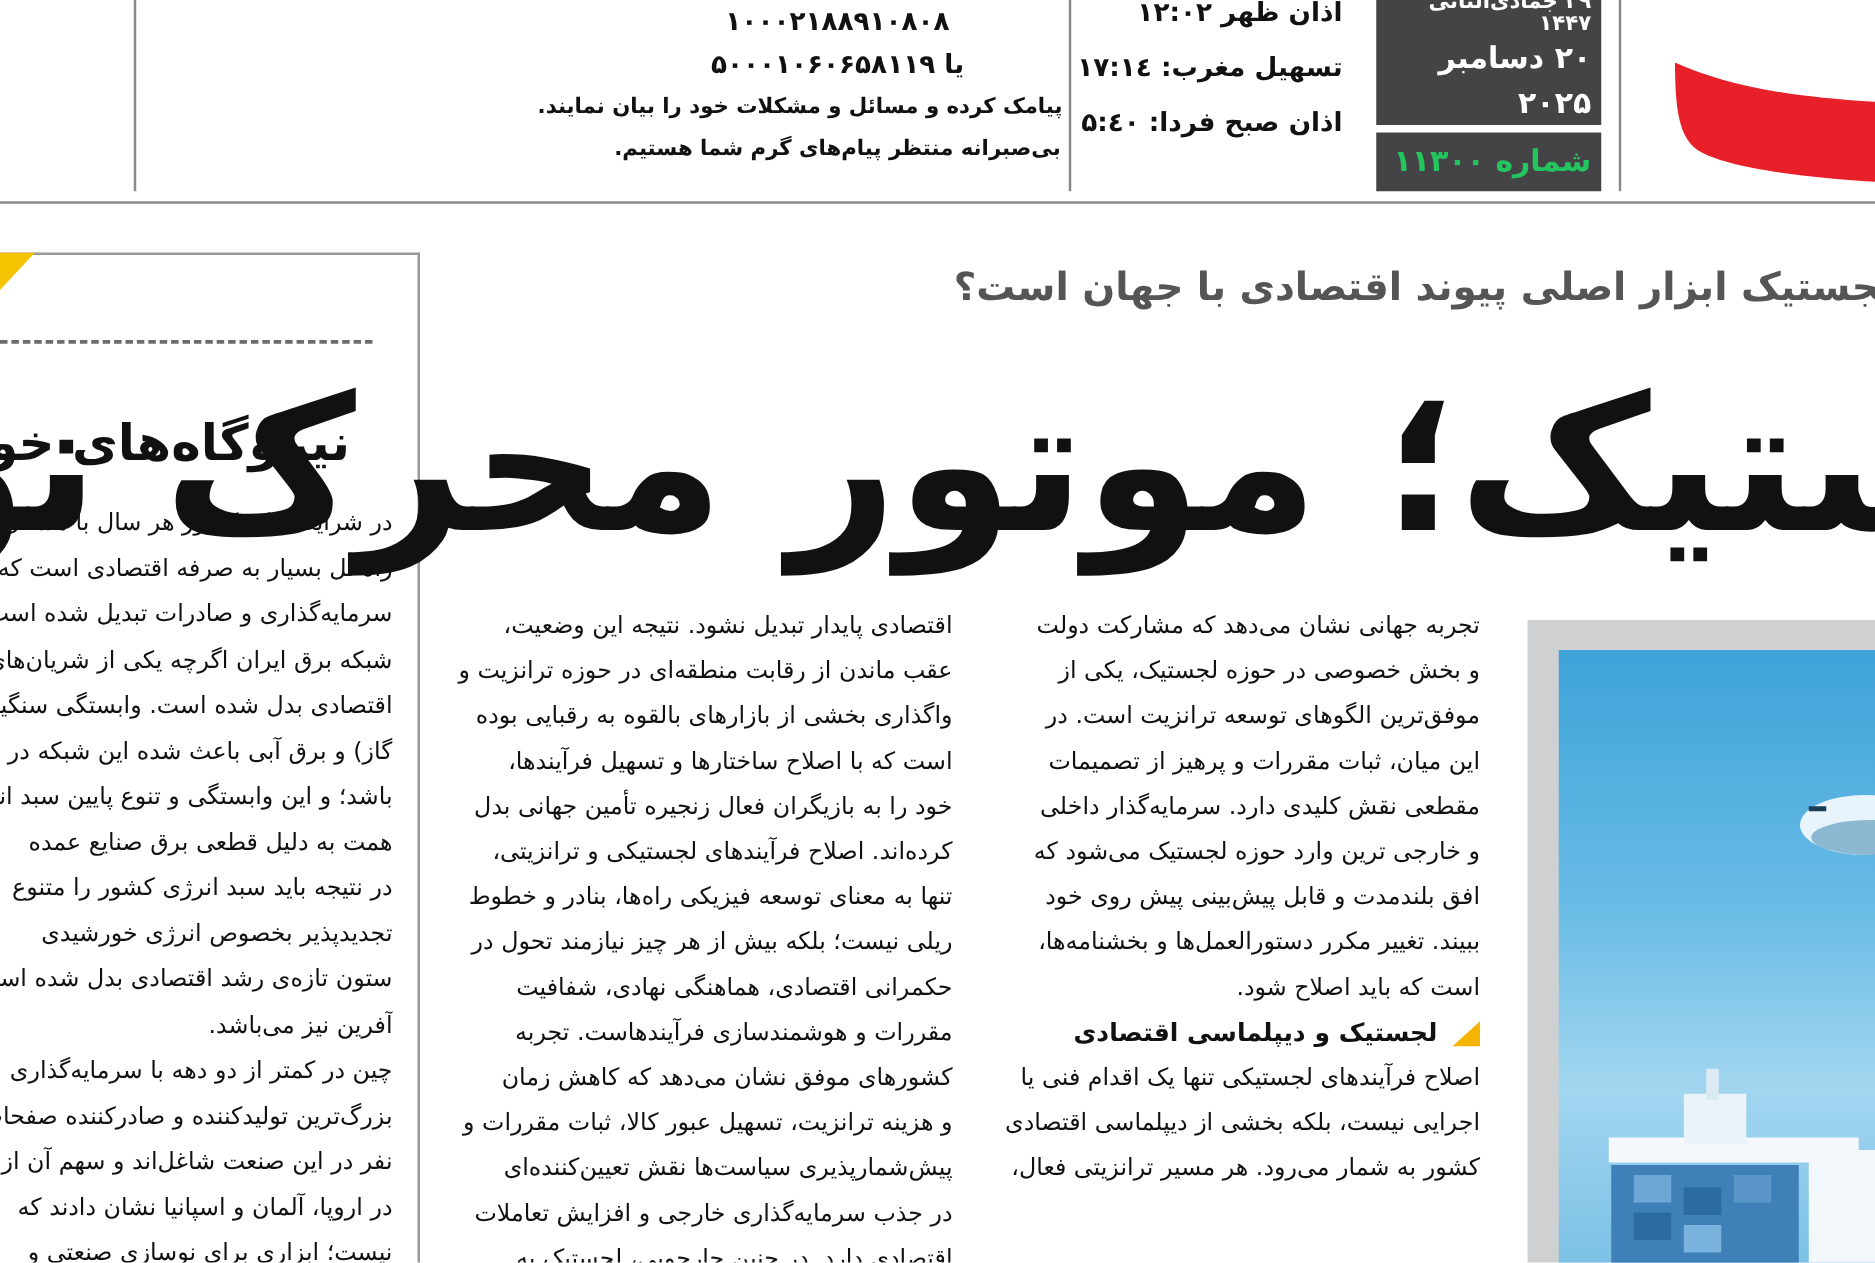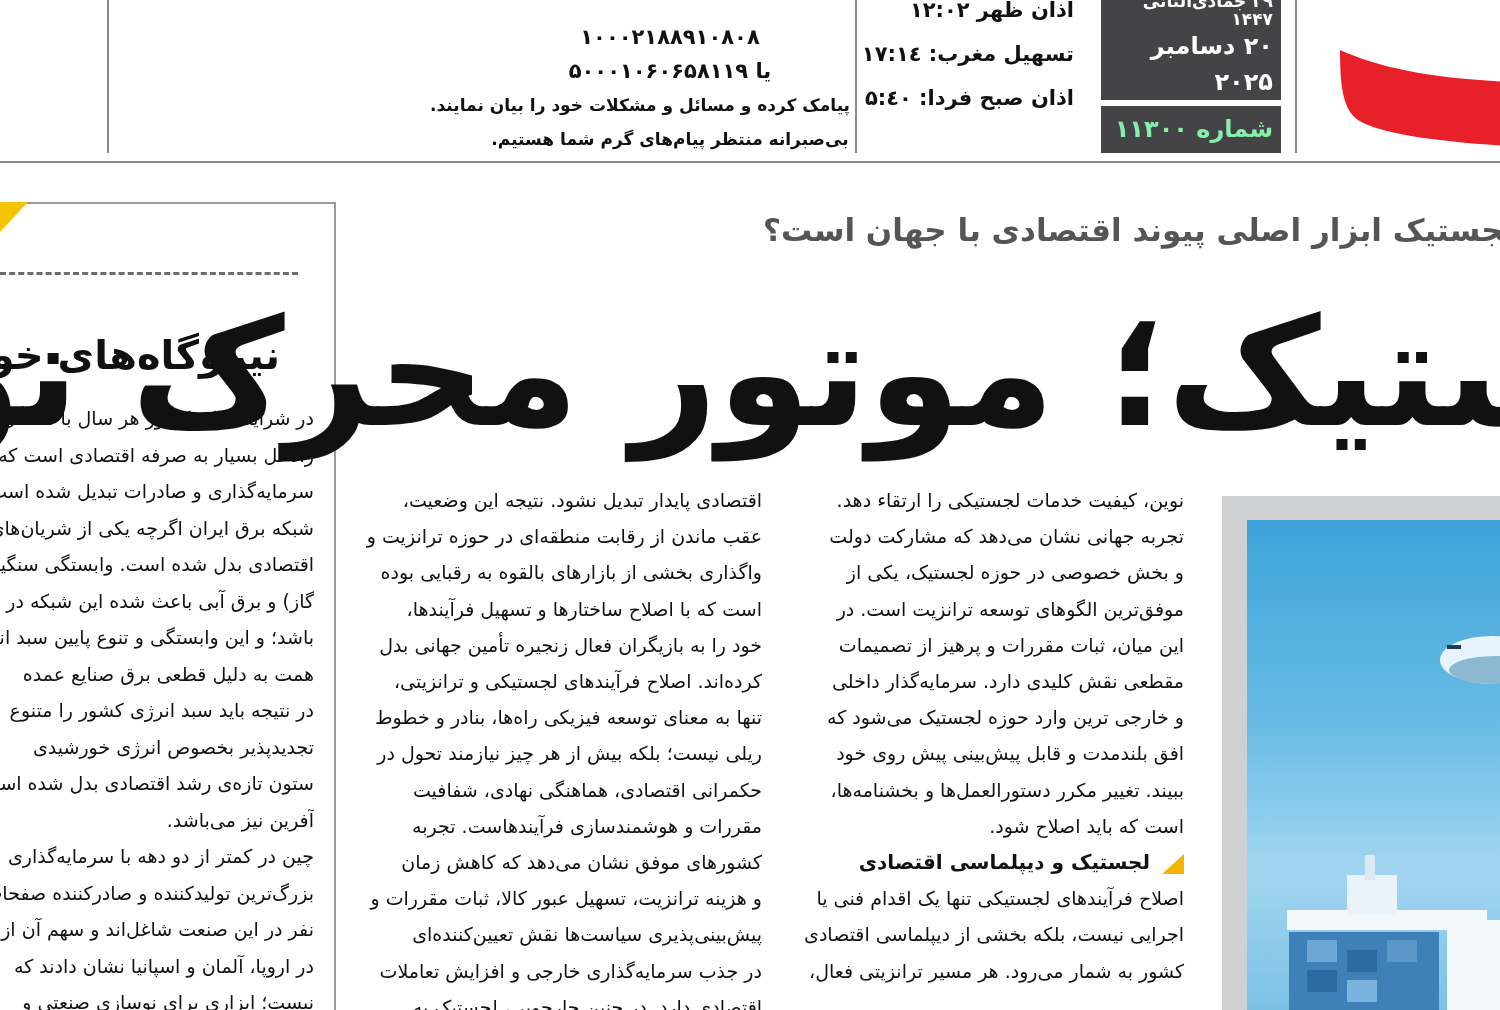--- a/index.html
+++ b/index.html
@@ -6,38 +6,38 @@
   body {
     width:1500px; height:1010px; overflow:hidden; position:relative;
     background:#ffffff; color:#111;
     font-family:"DejaVu Sans", sans-serif;
   }
   .abs { position:absolute; }
   
   .hdr-bottom-line { left:0; top:161px; width:1500px; height:2px; background:#8a8a8a; }
   .vline { width:2px; background:#8a8a8a; }
   .sms {
-    left:490px; top:20px; width:360px; direction:rtl; text-align:center;
+    left:490px; top:0; width:360px; direction:rtl; text-align:center;
     font-weight:bold;
   }
   .sms .num { font-size:21px; line-height:34px; letter-spacing:0.5px; }
   .sms .txt { font-size:17px; line-height:34px; white-space:nowrap; }
   .prayer {
     left:862px; top:-12px; width:212px; direction:rtl; text-align:right;
     font-size:21px; line-height:44px; font-weight:bold; white-space:nowrap;
   }
   .datebox {
     left:1101px; top:0; width:180px; height:100px; background:#444446; color:#fff;
     direction:rtl; text-align:right; font-weight:bold; box-sizing:border-box; padding-right:8px;
   }
   .datebox .l1 { font-size:17px; line-height:18px; margin-top:-8px; }
   .datebox .l2 { font-size:24px; line-height:36px; }
   .datebox .l3 { font-size:24px; line-height:34px; }
   .issuebox {
-    left:1101px; top:106px; width:180px; height:47px; background:#444446; color:#86efac;
+    left:1101px; top:106px; width:180px; height:47px; background:#444446; color:#22c55e;
     direction:rtl; text-align:right; font-weight:bold; font-size:24px; line-height:47px;
     box-sizing:border-box; padding-right:8px;
   }
   .logo-red { left:1340px; top:50px; width:170px; height:100px; }
 
   
   .side-box {
     left:-2px; top:202px; width:338px; height:820px; border:2px solid #9a9a9a; box-sizing:border-box;
     border-left:none;
   }
@@ -137,21 +137,20 @@
   <div>بزرگ‌ترین تولیدکننده و صادرکننده صفحات</div>
   <div>نفر در این صنعت شاغل‌اند و سهم آن از صادرات</div>
   <div>در اروپا، آلمان و اسپانیا نشان دادند که</div>
   <div>نیست؛ ابزاری برای نوسازی صنعتی و</div>
 </div>
 
 <div class="abs kicker">آیا لجستیک ابزار اصلی پیوند اقتصادی با جهان است؟</div>
 <div class="abs headline">لجستیک؛ موتور محرک نوین دیپلماسی</div>
 
 <div class="abs col col-a">
-  <div>نوین، کیفیت خدمات لجستیکی را ارتقاء دهد.</div>
   <div>تجربه جهانی نشان می‌دهد که مشارکت دولت</div>
   <div>و بخش خصوصی در حوزه لجستیک، یکی از</div>
   <div>موفق‌ترین الگوهای توسعه ترانزیت است. در</div>
   <div>این میان، ثبات مقررات و پرهیز از تصمیمات</div>
   <div>مقطعی نقش کلیدی دارد. سرمایه‌گذار داخلی</div>
   <div>و خارجی ترین وارد حوزه لجستیک می‌شود که</div>
   <div>افق بلندمدت و قابل پیش‌بینی پیش روی خود</div>
   <div>ببیند. تغییر مکرر دستورالعمل‌ها و بخشنامه‌ها،</div>
   <div>است که باید اصلاح شود.</div>
   <div class="subhead">
@@ -168,21 +167,21 @@
   <div>واگذاری بخشی از بازارهای بالقوه به رقبایی بوده</div>
   <div>است که با اصلاح ساختارها و تسهیل فرآیندها،</div>
   <div>خود را به بازیگران فعال زنجیره تأمین جهانی بدل</div>
   <div>کرده‌اند. اصلاح فرآیندهای لجستیکی و ترانزیتی،</div>
   <div>تنها به معنای توسعه فیزیکی راه‌ها، بنادر و خطوط</div>
   <div>ریلی نیست؛ بلکه بیش از هر چیز نیازمند تحول در</div>
   <div>حکمرانی اقتصادی، هماهنگی نهادی، شفافیت</div>
   <div>مقررات و هوشمندسازی فرآیندهاست. تجربه</div>
   <div>کشورهای موفق نشان می‌دهد که کاهش زمان</div>
   <div>و هزینه ترانزیت، تسهیل عبور کالا، ثبات مقررات و</div>
-  <div>پیش‌بینی‌پذیری سیاست‌ها نقش تعیین‌کننده‌ای</div>
+  <div>پیش‌شمار‌پذیری سیاست‌ها نقش تعیین‌کننده‌ای</div>
   <div>در جذب سرمایه‌گذاری خارجی و افزایش تعاملات</div>
   <div>اقتصادی دارد. در چنین چارچوبی، لجستیک به</div>
 </div>
 
 <div class="abs photo-frame"></div>
 <div class="abs photo-inner" title="cargo-plane-and-container-ship">
   <svg width="260" height="500" viewBox="0 0 260 500">
     <ellipse cx="245" cy="140" rx="52" ry="24" fill="#e8f4fb"></ellipse>
     <ellipse cx="250" cy="150" rx="48" ry="14" fill="#4f8fb8" opacity="0.6"></ellipse>
     <rect x="200" y="125" width="14" height="4" fill="#1c3d57"></rect>

